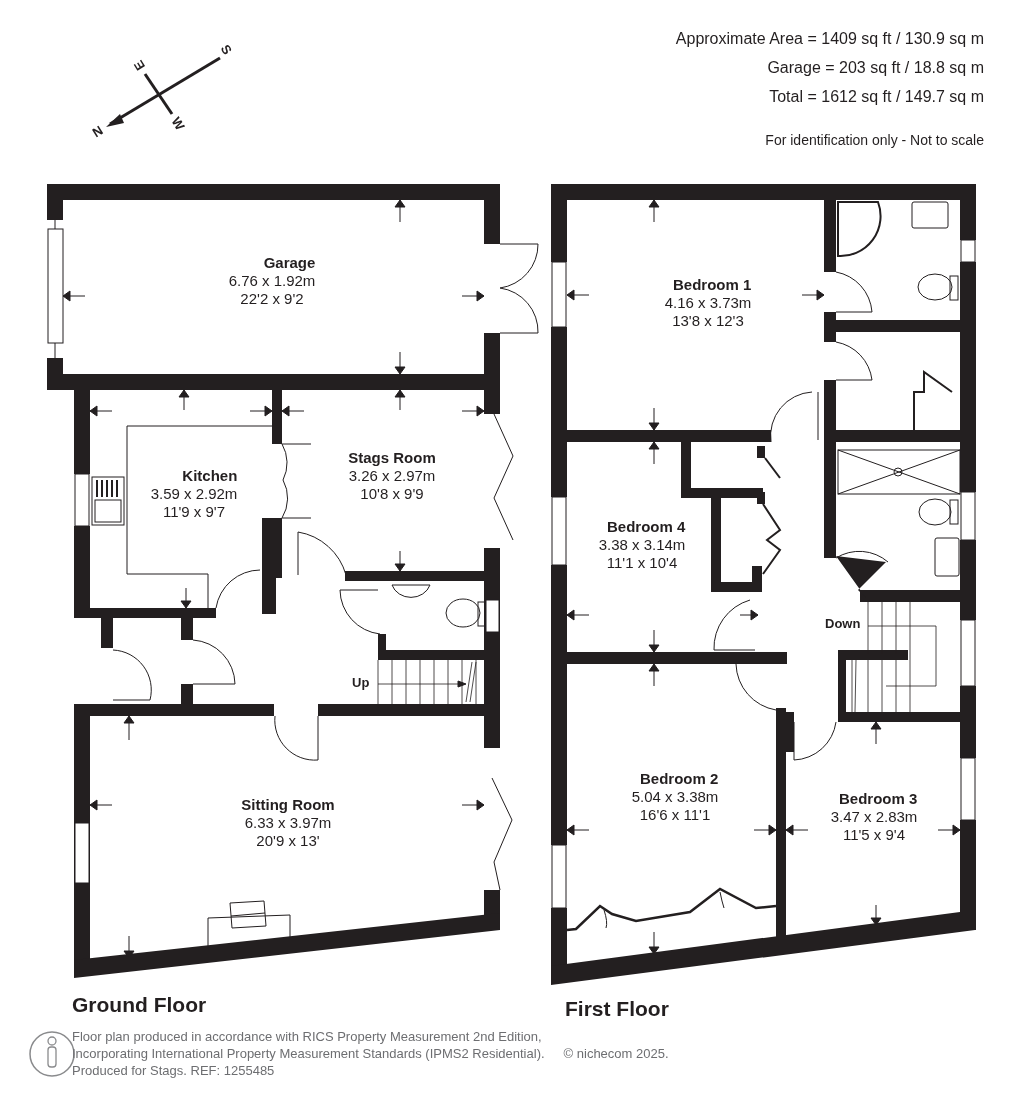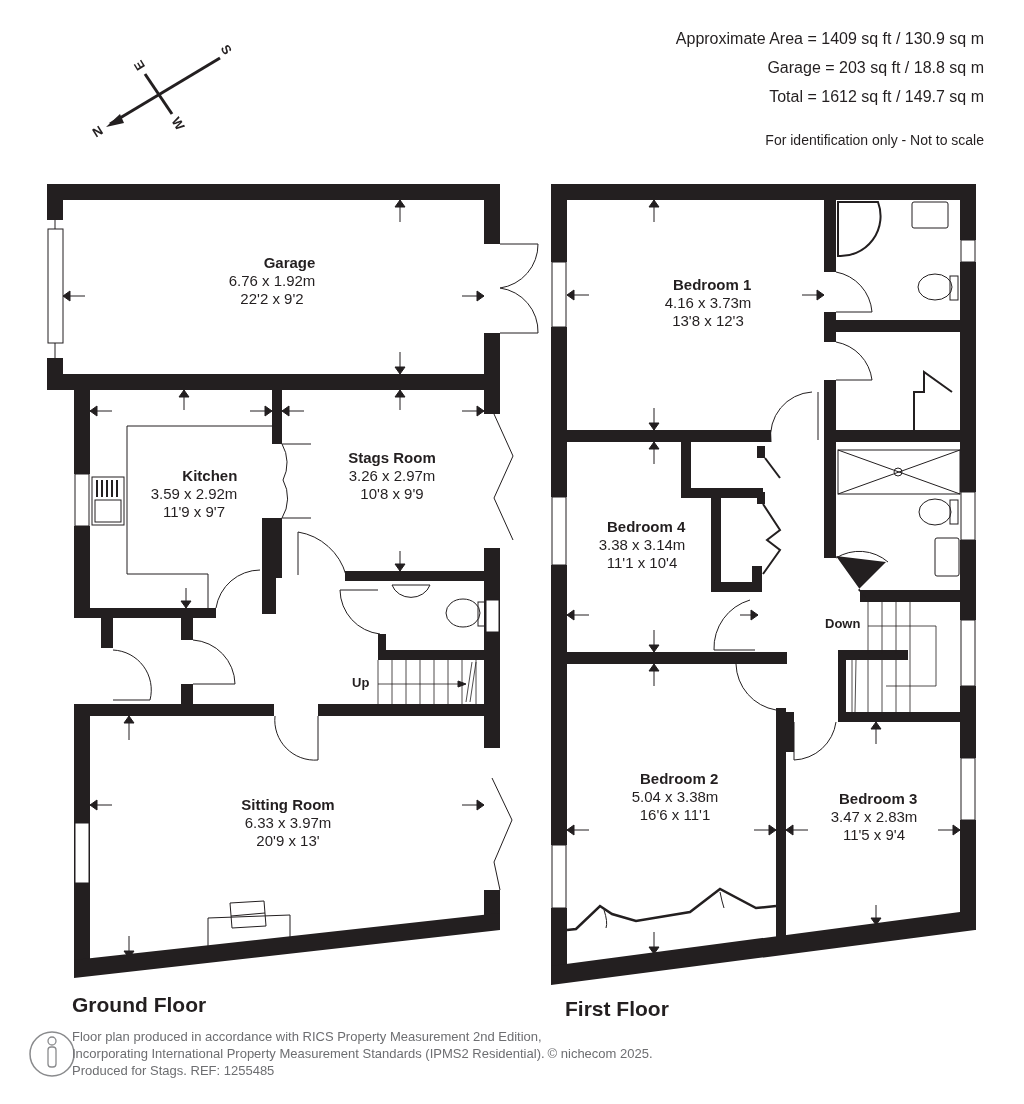--- a/index.html
+++ b/index.html
@@ -7,21 +7,21 @@
   .area-block{position:absolute;right:40px;top:24px;text-align:right;}
   .area-line{font-size:16px;line-height:29px;color:#231f20;}
   .area-note{font-size:14px;line-height:22px;margin-top:18px;color:#231f20;}
   svg.plan{position:absolute;left:0;top:0;}
   .room-label{position:absolute;text-align:center;transform:translateX(-50%);white-space:nowrap;}
   .room-name{font-weight:bold;font-size:15px;line-height:18px;color:#231f20;text-align:right;}
   .room-dim{font-size:15px;line-height:18px;color:#231f20;}
   .small-label{position:absolute;font-weight:bold;font-size:13px;color:#231f20;}
   .floor-title{position:absolute;font-weight:bold;font-size:21px;color:#231f20;}
   .footer{position:absolute;left:72px;top:1028px;font-size:13px;line-height:17px;color:#6d6e71;}
-  .footer .brand{margin-left:3px;}
+  .footer .brand{margin-left:19px;}
   .compass-label{position:absolute;font-weight:bold;font-size:13px;color:#231f20;}
 </style>
 </head>
 <body>
 
 <div class="area-block">
   <div class="area-line">Approximate Area = 1409 sq ft / 130.9 sq m</div>
   <div class="area-line">Garage = 203 sq ft / 18.8 sq m</div>
   <div class="area-line">Total = 1612 sq ft / 149.7 sq m</div>
   <div class="area-note">For identification only - Not to scale</div>

